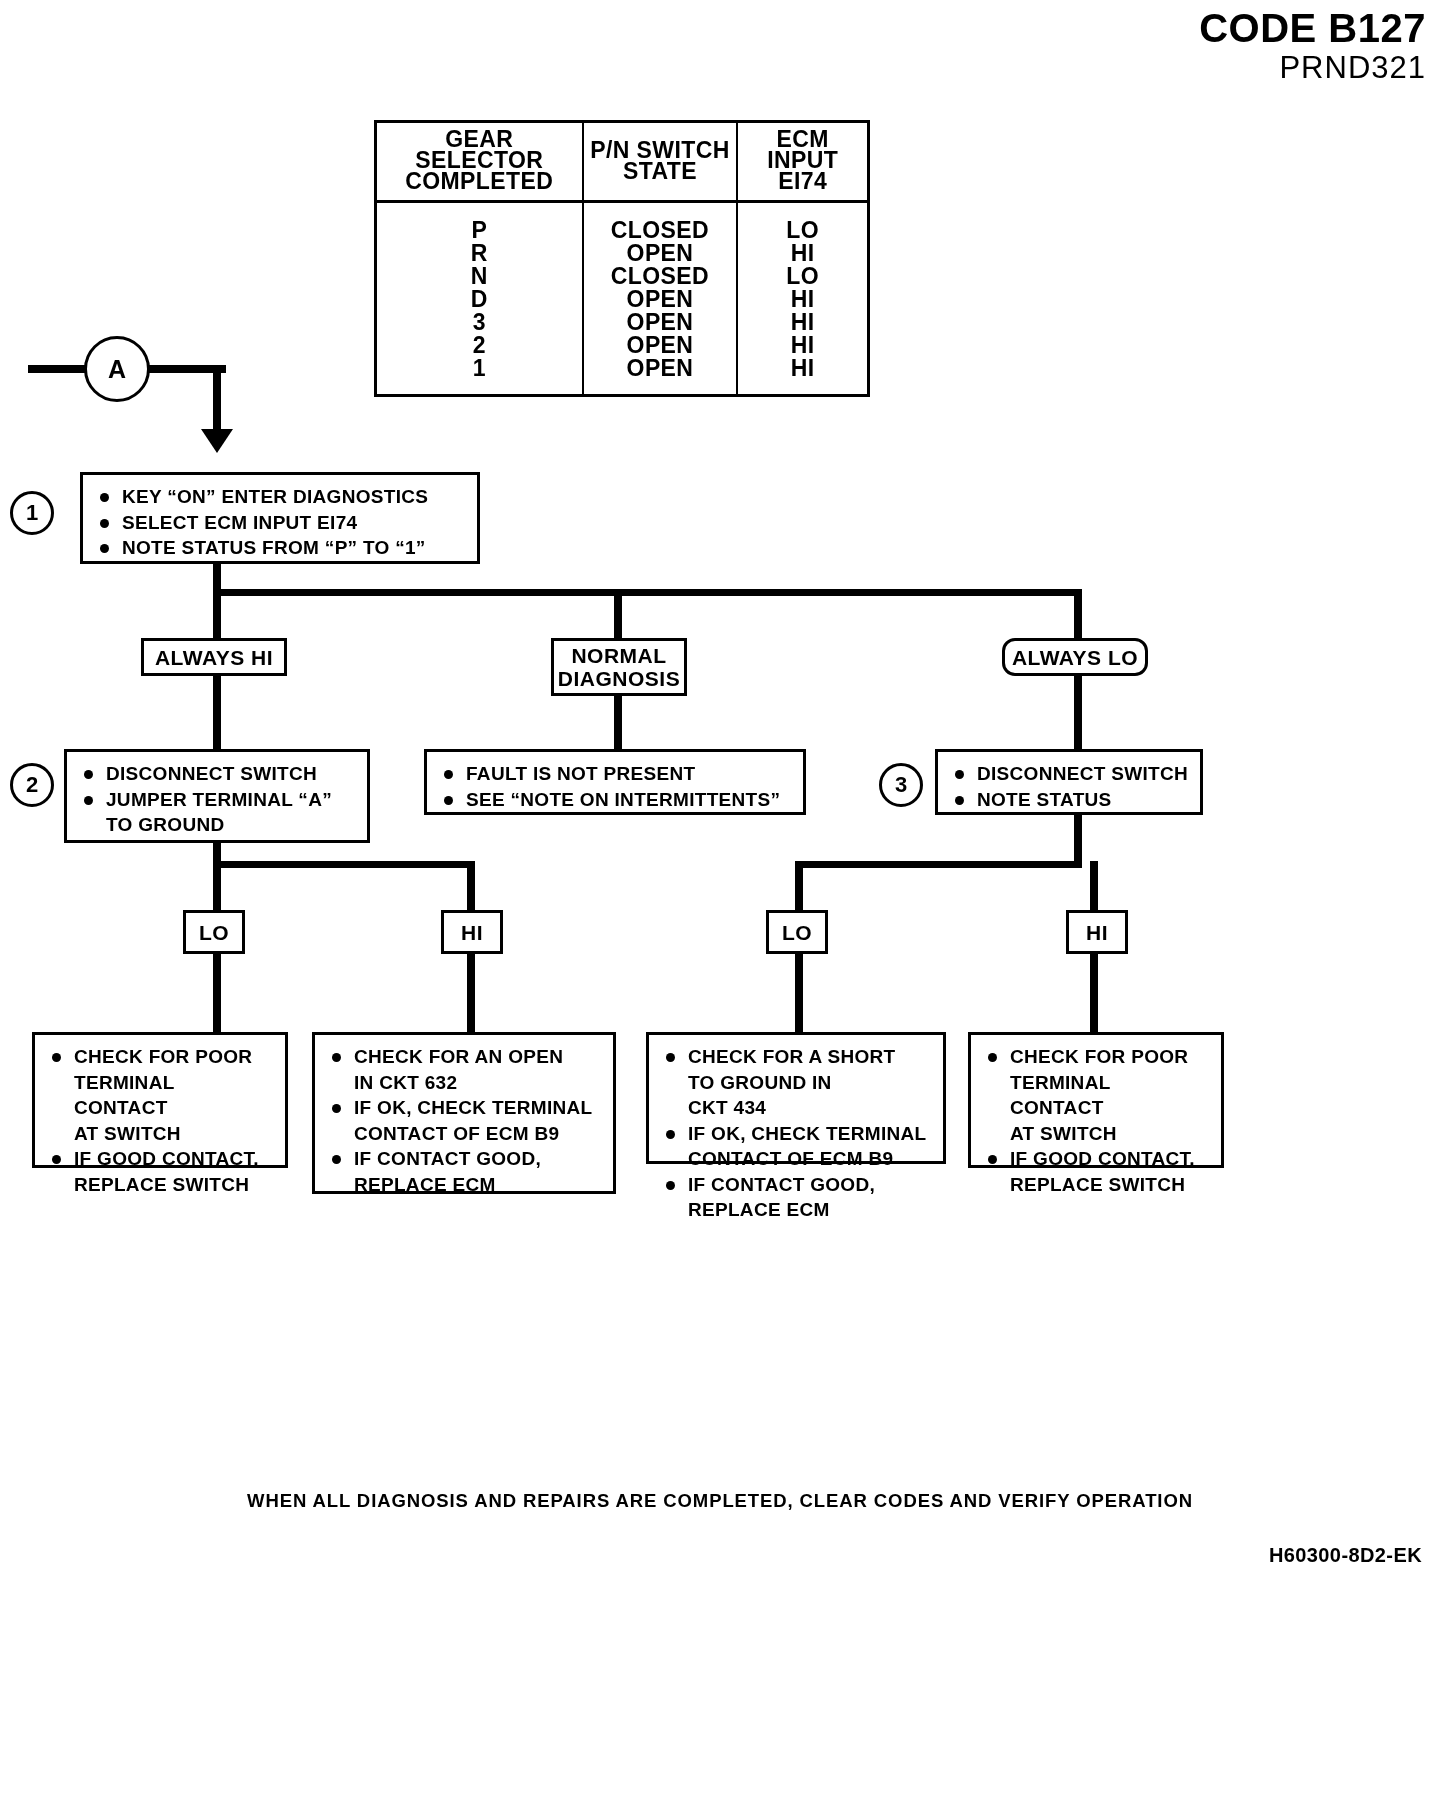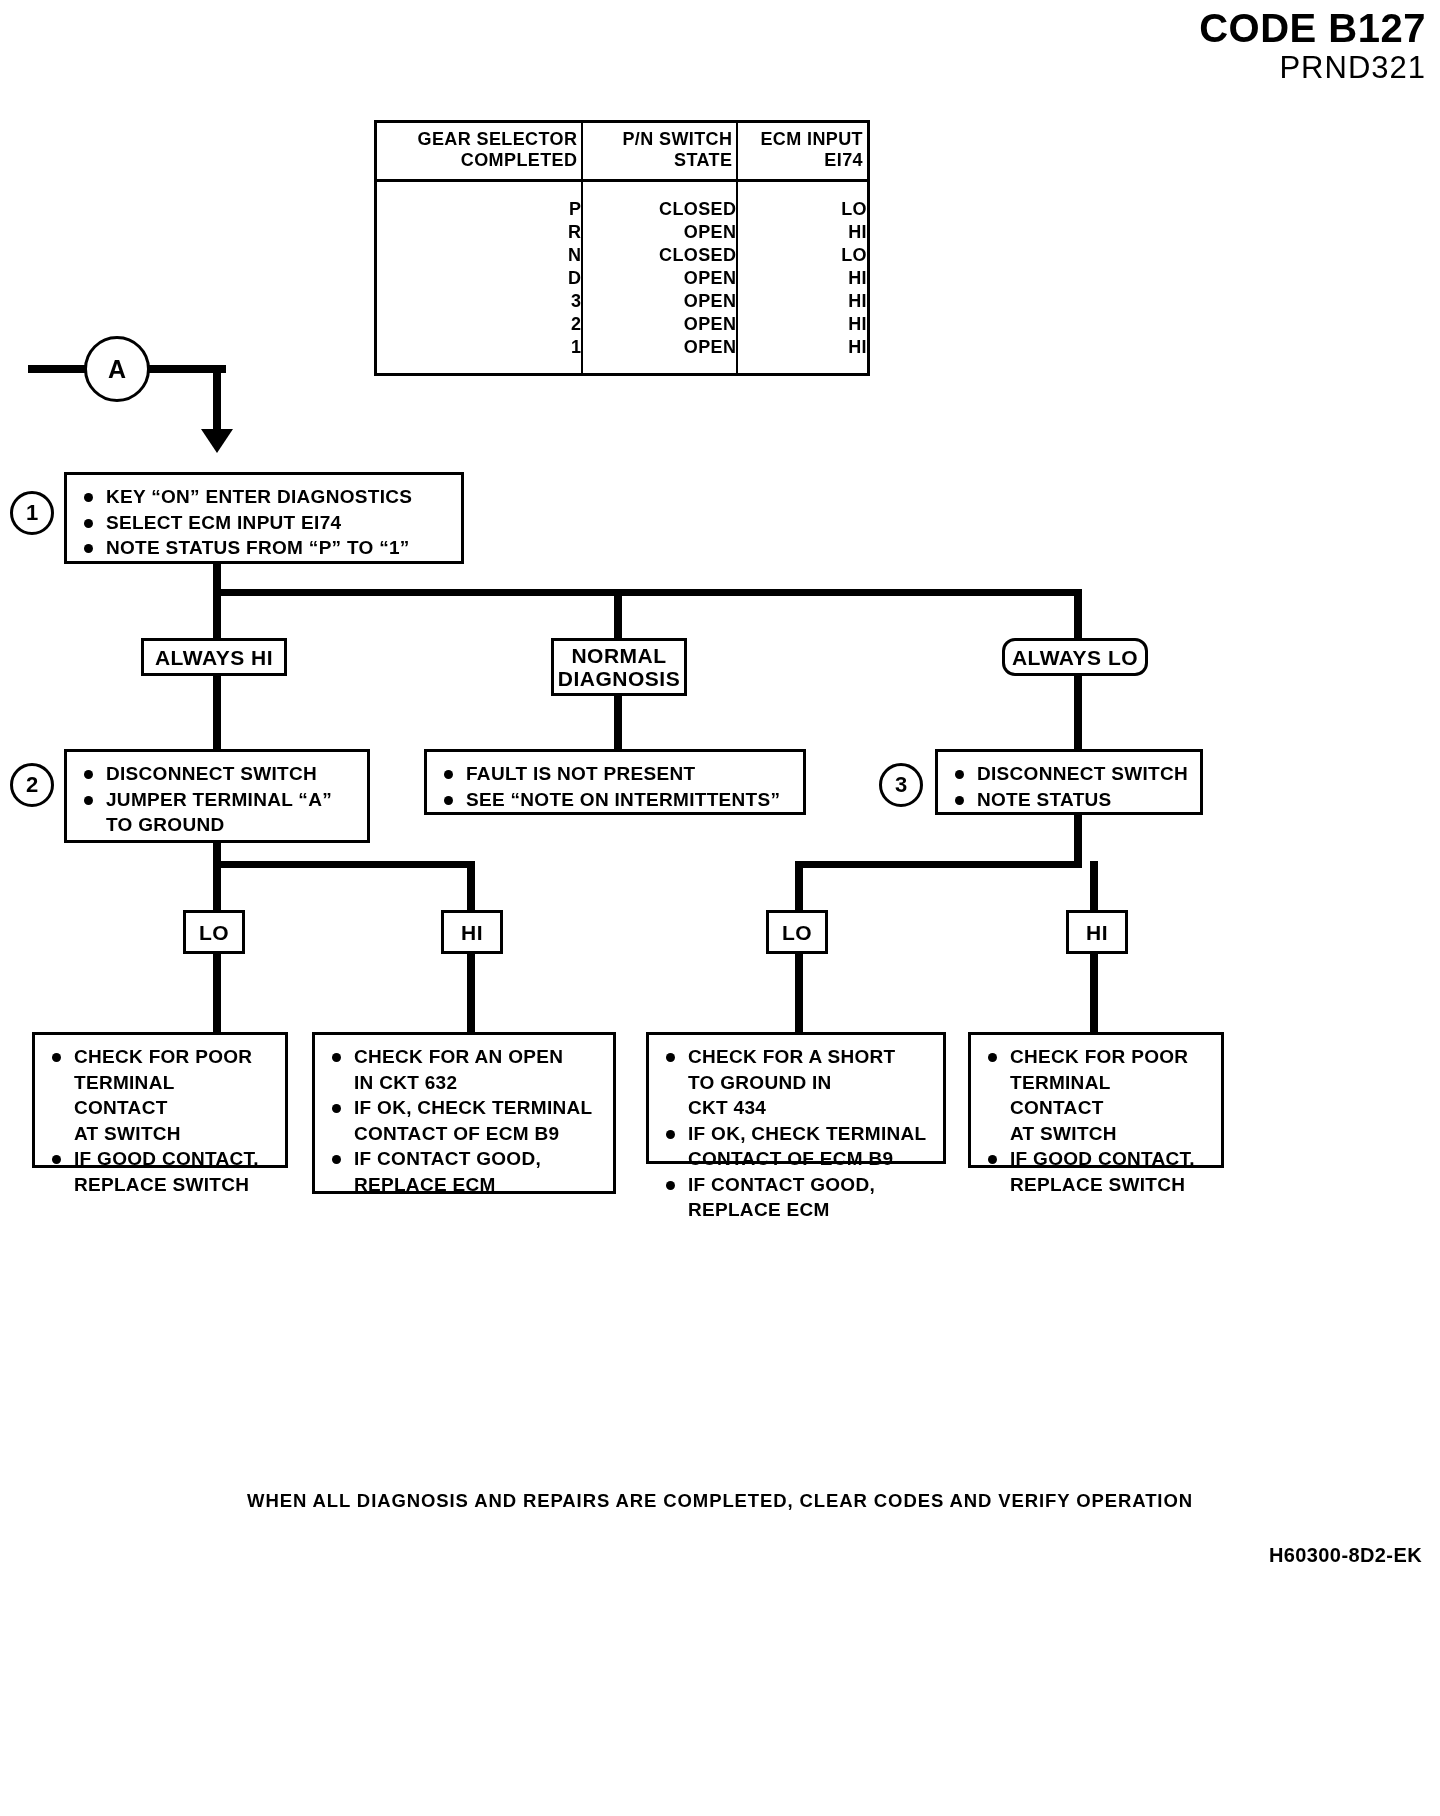--- a/index.html
+++ b/index.html
@@ -26,22 +26,22 @@
   
   #gear-table {
     position: absolute; left: 374px; top: 120px;
     width: 496px;
     border: 3px solid #000;
     border-collapse: collapse;
     background: #fff;
   }
   #gear-table th, #gear-table td {
     border: 2px solid #000;
-    text-align: right;
-    font-size: 18px;
+    text-align: center;
+    font-size: 23px;
     font-weight: bold;
     letter-spacing: 0.4px;
   }
   #gear-table th { padding: 6px 4px 8px; line-height: 21px; }
   #gear-table thead tr { border-bottom: 3px solid #000; }
   #gear-table tbody td { border-top: none; border-bottom: none; padding: 0; height: 23px; line-height: 23px; }
   #gear-table tbody tr:first-child td { padding-top: 16px; height: 39px; }
   #gear-table tbody tr:last-child td { padding-bottom: 14px; height: 37px; vertical-align: top; }
   #gear-table col.c1 { width: 208px; }
   #gear-table col.c2 { width: 156px; }
@@ -205,21 +205,21 @@
   <div id="conn-a" style="left:84px; top:336px;">
     <span>A</span>
   </div>
   <div class="ln lnh" style="left:148px; top:365px; width:78px; height:8px;"></div>
   <div class="ln lnv" style="left:213px; top:365px; width:8px; height:72px;"></div>
   <div class="arrow-down" style="left:201px; top:429px;"></div>
 
   <div class="step-circle" style="left:10px; top:491px;">
     <span>1</span>
   </div>
-  <div class="box" style="left:64px; top:472px; width:400px; height:92px;">
+  <div class="box" style="left:80px; top:472px; width:400px; height:92px;">
     <ul class="bullets">
       <li>KEY “ON” ENTER DIAGNOSTICS</li>
       <li>SELECT ECM INPUT EI74</li>
       <li>NOTE STATUS FROM “P” TO “1”</li>
     </ul>
   </div>
 
   <div class="ln lnv" style="left:213px; top:564px; width:8px; height:28px;"></div>
   <div class="ln lnh" style="left:213px; top:589px; width:868px; height:7px;"></div>
   <div class="ln lnv" style="left:213px; top:589px; width:8px; height:52px;"></div>

